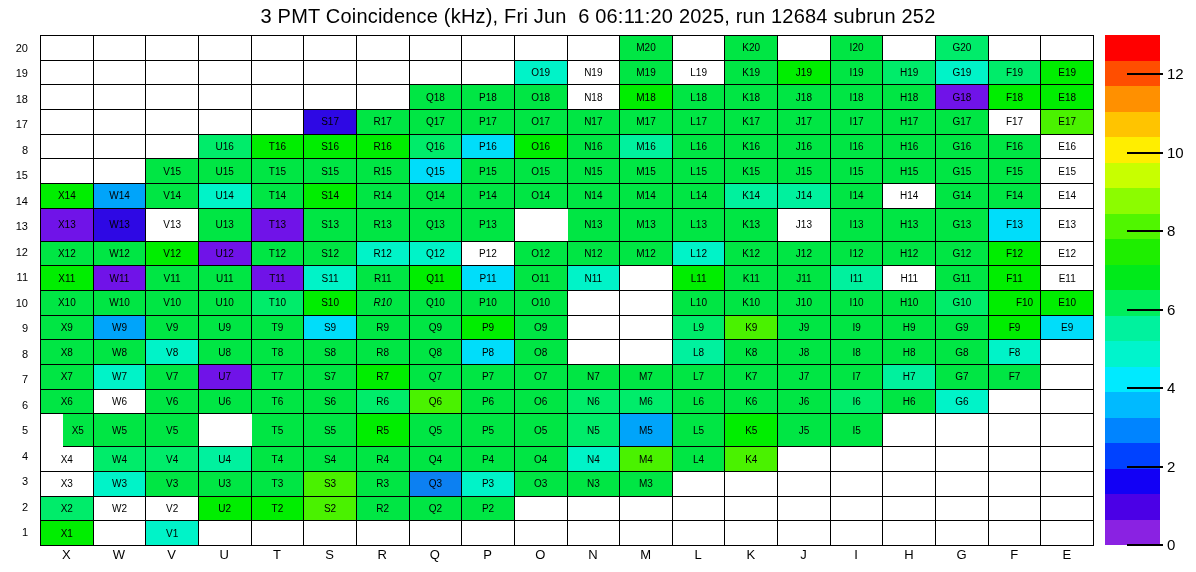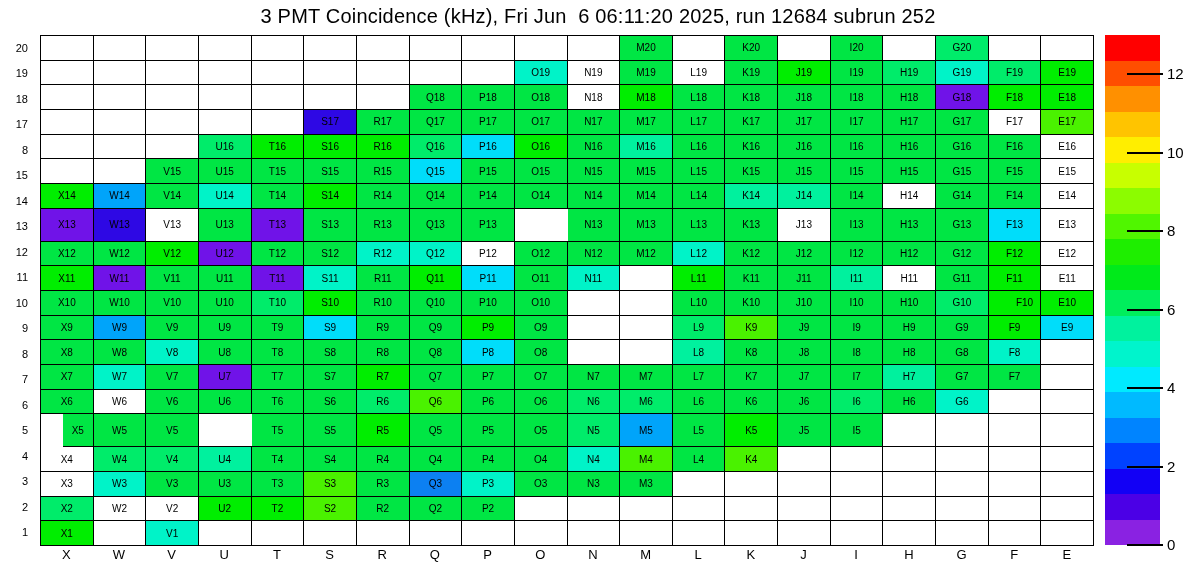--- a/index.html
+++ b/index.html
@@ -253,21 +253,21 @@
       <div class="cell" style="background: rgb(255, 255, 255);">H11</div>
       <div class="cell" style="background: rgb(0, 230, 68);">G11</div>
       <div class="cell" style="background: rgb(0, 238, 0);">F11</div>
       <div class="cell" style="background: rgb(255, 255, 255);">E11</div>
       <div class="cell" style="background: rgb(0, 230, 68);">X10</div>
       <div class="cell" style="background: rgb(0, 230, 68);">W10</div>
       <div class="cell" style="background: rgb(0, 230, 68);">V10</div>
       <div class="cell" style="background: rgb(0, 230, 68);">U10</div>
       <div class="cell" style="background: rgb(0, 236, 106);">T10</div>
       <div class="cell" style="background: rgb(0, 238, 0);">S10</div>
-      <div class="cell" style="background: rgb(0, 230, 68);">R10</div>
+      <div class="cell" style="background: rgb(0, 230, 68); font-style: italic;">R10</div>
       <div class="cell" style="background: rgb(0, 230, 68);">Q10</div>
       <div class="cell" style="background: rgb(0, 230, 68);">P10</div>
       <div class="cell" style="background: rgb(0, 230, 68);">O10</div>
       <div class="cell"></div>
       <div class="cell"></div>
       <div class="cell" style="background: rgb(0, 230, 68);">L10</div>
       <div class="cell" style="background: rgb(0, 230, 68);">K10</div>
       <div class="cell" style="background: rgb(0, 230, 68);">J10</div>
       <div class="cell" style="background: rgb(0, 230, 68);">I10</div>
       <div class="cell" style="background: rgb(0, 230, 68);">H10</div>

